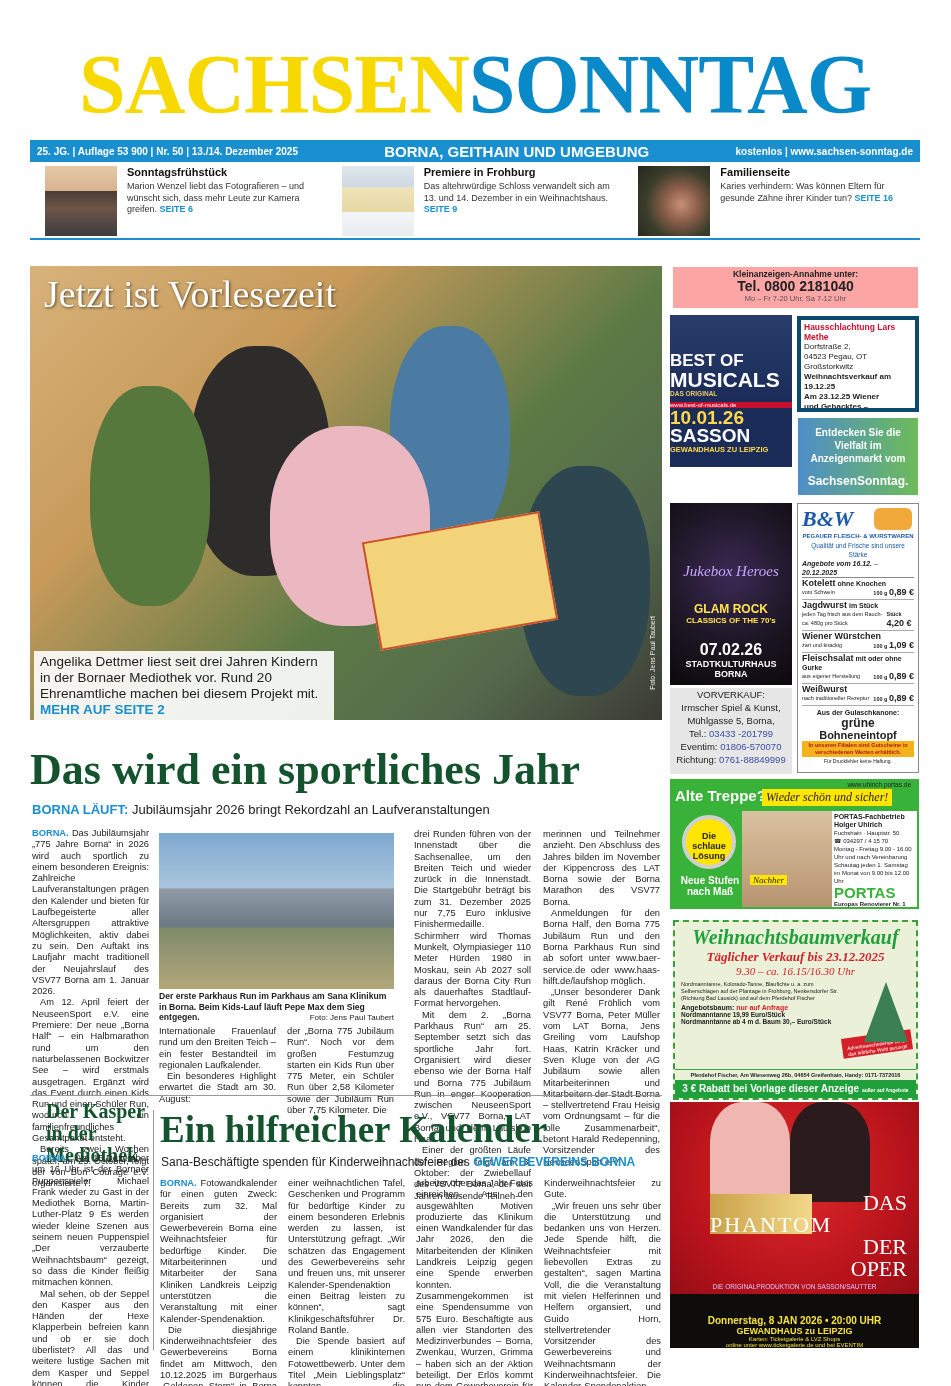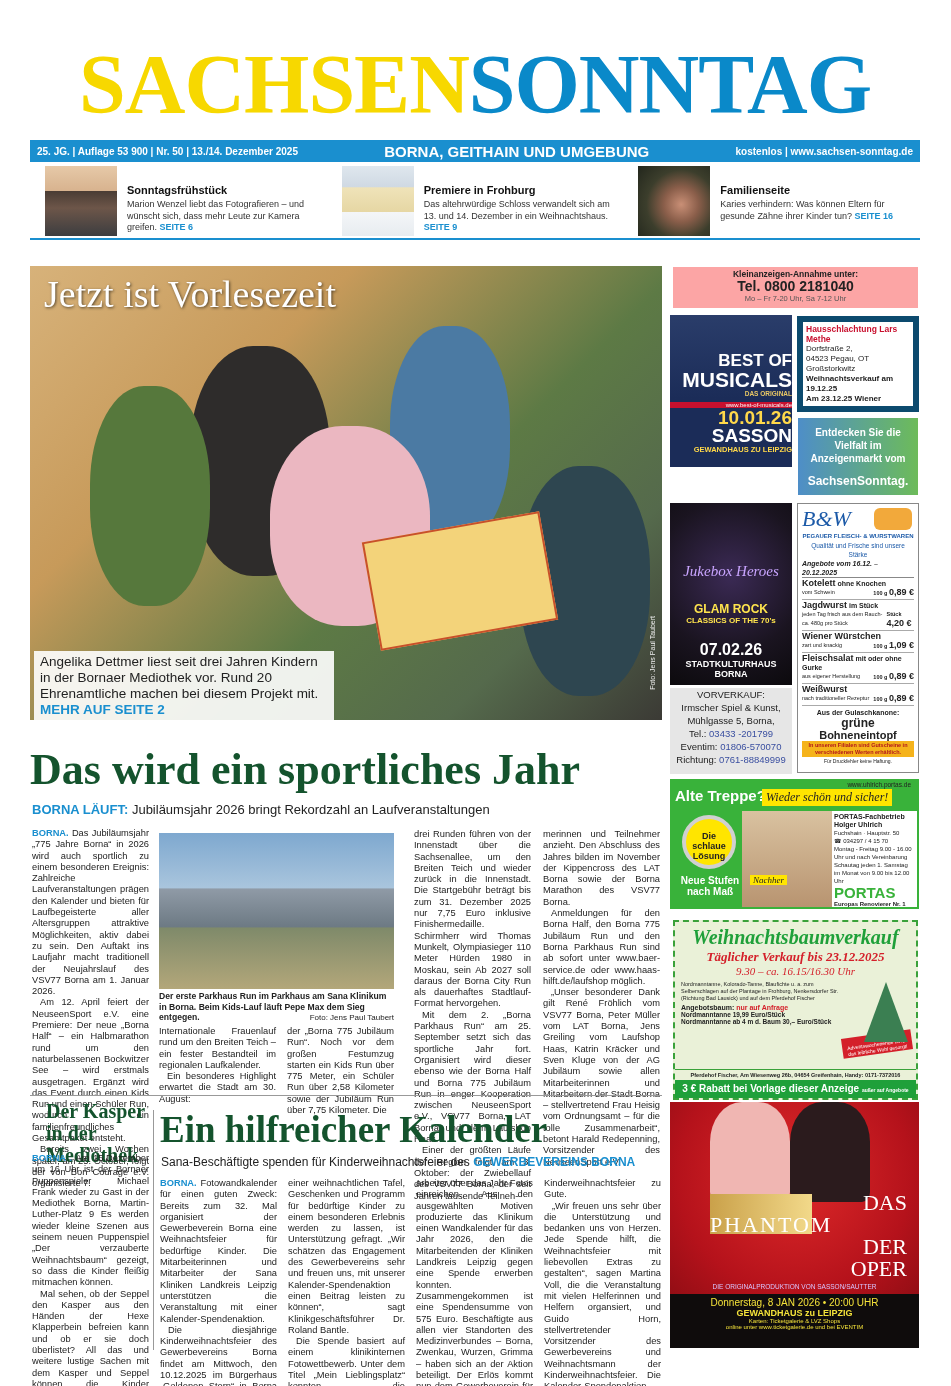--- a/index.html
+++ b/index.html
@@ -5,21 +5,21 @@
 *{box-sizing:border-box;margin:0;padding:0}
 body{width:951px;height:1386px;background:#fff;font-family:"Liberation Sans",sans-serif;color:#222;position:relative;overflow:hidden}
 .abs{position:absolute}
 .mast{left:30px;top:30px;width:890px;height:110px;text-align:center;font-family:"Liberation Serif",serif;font-weight:bold;font-size:84px;line-height:110px;letter-spacing:-1px;white-space:nowrap}
 .mast .y{color:#f7d800}.mast .b{color:#0a89c9}
 .strap{left:30px;top:140px;width:890px;height:22px;background:#1a8fcf;color:#fff;font-size:10px;font-weight:bold;display:flex;align-items:center;justify-content:space-between;padding:0 7px;font-family:"Liberation Sans Narrow","Liberation Sans",sans-serif}
 .strap .mid{font-size:15px;letter-spacing:0}
 .teasers{left:30px;top:166px;width:890px;height:74px;border-bottom:2px solid #1a8fcf;display:flex}
 .teaser{flex:1;display:flex;gap:10px}
 .tphoto{width:72px;height:70px;flex:none}
-.teaser h3{font-size:11px;margin-top:18px;color:#111}
+.teaser h3{font-size:11px;margin-top:0;color:#111}
 .teaser p{font-size:9px;line-height:11.5px;color:#333;margin-top:3px}
 .blue{color:#1a8fcf;font-weight:bold}
 .lead{left:30px;top:266px;width:632px;height:454px;background:linear-gradient(135deg,#d7b27a 0%,#c79a5a 30%,#5d7a45 60%,#556a4c 80%,#3b3a35 100%);overflow:hidden}
 .lead h1{position:absolute;left:14px;top:6px;font-family:"Liberation Serif",serif;font-weight:normal;font-size:38px;color:#fff;text-shadow:1px 1px 3px rgba(0,0,0,.6)}
 .leadcap{position:absolute;left:4px;top:385px;width:300px;background:rgba(255,255,255,.9);padding:3px 6px;font-size:13.5px;line-height:16px;color:#222}
 .credit{position:absolute;right:6px;bottom:30px;writing-mode:vertical-rl;transform:rotate(180deg);font-size:7px;color:#eee}
 .scene{position:absolute;border-radius:45%}
 .h2{font-family:"Liberation Serif",serif;font-weight:bold;color:#14532d}
 .body{font-size:9.3px;line-height:11.3px;text-align:justify;color:#222}
 .body .ind{text-indent:8px}
@@ -130,31 +130,31 @@
   <p>Kinderweihnachtsfeier zu Gute.</p>
     <p class="ind">„Wir freuen uns sehr über die Unterstützung und bedanken uns von Herzen. Jede Spende hilft, die Weihnachtsfeier mit liebevollen Extras zu gestalten“, sagen Martina Voll, die die Veranstaltung mit vielen Helferinnen und Helfern organsiert, und Guido Horn, stellvertretender Vorsitzender des Gewerbevereins und Weihnachtsmann der Kinderweihnachtsfeier. Die Kalender-Spendenaktion wird im kommenden Jahr fortgesetzt.</p>
 </div>
 
 <div class="ad" style="left:673px;top:267px;width:245px;height:41px;background:#fca5a5;text-align:center">
   <div style="font-size:8.5px;font-weight:bold;margin-top:2px">Kleinanzeigen-Annahme unter:</div>
   <div style="font-size:14px;font-weight:bold;line-height:15px">Tel. 0800 2181040</div>
   <div style="font-size:7.5px;color:#555">Mo – Fr 7-20 Uhr, Sa 7-12 Uhr</div>
 </div>
 
-<div class="ad" style="left:670px;top:315px;width:122px;height:152px;background:linear-gradient(180deg,#2a3d6a 0,#1b2c58 55%,#1b2c58 100%);text-align:right;color:#fff">
+<div class="ad" style="left:670px;top:315px;width:122px;height:152px;background:linear-gradient(180deg,#2a3d6a 0,#1b2c58 55%,#1b2c58 100%);text-align:left;color:#fff">
   <div style="font-size:17px;font-weight:bold;margin-top:38px;line-height:16px">BEST OF</div>
   <div style="font-size:21px;font-weight:bold;line-height:21px">MUSICALS</div>
   <div style="font-size:6.5px;color:#e8c765;font-weight:bold">DAS ORIGINAL</div>
   <div style="font-size:6px;background:#c8102e;margin-top:5px">www.best-of-musicals.de</div>
   <div style="font-size:19px;font-weight:bold;color:#ffd84a;line-height:19px">10.01.26</div>
   <div style="font-size:19px;font-weight:bold;line-height:18px">SASSON</div>
   <div style="font-size:7.5px;font-weight:bold;color:#ffd84a">GEWANDHAUS ZU LEIPZIG</div>
 </div>
 
-<div class="ad" style="left:797px;top:316px;width:122px;height:96px;border:6px solid #0c4a6e;padding:2px 3px;font-size:8px;line-height:10px">
+<div class="ad" style="left:797px;top:316px;width:122px;height:96px;border:4px solid #0c4a6e;padding:2px 3px;font-size:8px;line-height:10px">
   <div style="color:#c8102e;font-weight:bold;font-size:8.5px">Hausschlachtung Lars Methe</div>
   <div>Dorfstraße 2,</div>
     <div>04523 Pegau, OT Großstorkwitz</div>
   <div style="font-weight:bold">Weihnachtsverkauf am 19.12.25</div>
   <div style="font-weight:bold">Am 23.12.25 Wiener</div>
   <div style="font-weight:bold">und Gehacktes –</div>
   <div style="font-weight:bold">auf Vorbestellung!</div>
 
 </div>
 
@@ -174,21 +174,21 @@
 <div class="ad" style="left:670px;top:688px;width:122px;height:86px;background:#e6e6e6;text-align:center;font-size:9.5px;line-height:13px;font-family:'Liberation Sans Narrow','Liberation Sans',sans-serif">
   <div>VORVERKAUF:</div>
   <div>Irmscher Spiel &amp; Kunst,</div>
   <div>Mühlgasse 5, Borna,</div>
   <div><span>Tel.:</span> <span style="color:#3a4fa0">03433 -201799</span></div>
   <div><span>Eventim:</span> <span style="color:#3a4fa0">01806-570070</span></div>
   <div><span>Richtung:</span> <span style="color:#3a4fa0">0761-88849999</span></div>
 </div>
 
 <div class="ad" style="left:797px;top:503px;width:122px;height:270px;border:1px solid #888;padding:2px 4px;font-size:7px;line-height:9px">
-  <div style="font-family:'Liberation Serif',serif;font-style:italic;font-weight:normal;font-size:22px;color:#1c5aa8;line-height:26px">B&amp;W</div>
+  <div style="font-family:'Liberation Serif',serif;font-style:italic;font-weight:bold;font-size:22px;color:#1c5aa8;line-height:26px">B&amp;W</div>
   <div style="position:absolute;right:6px;top:4px;width:38px;height:22px;background:#f2a93b;border-radius:6px"></div>
   <div style="color:#1c5aa8;font-weight:bold;font-size:6px;text-align:center">PEGAUER FLEISCH- &amp; WURSTWAREN</div>
   <div style="color:#1c5aa8;text-align:center;font-size:6.5px">Qualität und Frische sind unsere Stärke</div>
   <div style="font-weight:bold;font-style:italic;border-bottom:1px solid #888">Angebote vom 16.12. – 20.12.2025</div>
   <div id="bw-items">
       <div style="border-bottom: 1px solid rgb(170, 170, 170); padding: 1px 0px;">
         <div><b style="font-size:9px">Kotelett</b> <b>ohne Knochen</b></div>
         <div style="display:flex;justify-content:space-between;font-size:5.5px">
           <span>vom Schwein</span>
           <span><b>100 g</b> <b style="font-size:9px">0,89 €</b></span>
@@ -267,18 +267,18 @@
 <div class="ad" style="left:670px;top:1102px;width:249px;height:246px;background:radial-gradient(circle at 50% 30%,#e02a2a 0,#b5121b 55%,#7a0a10 100%);text-align:center">
   <div style="position:absolute;left:40px;top:0;width:80px;height:100px;background:#f0b6b2;border-radius:40% 40% 10% 10%"></div>
   <div style="position:absolute;left:120px;top:0;width:80px;height:100px;background:#2b1b1d;border-radius:40% 40% 10% 10%"></div>
   <div style="position:absolute;left:40px;top:92px;width:102px;height:40px;background:linear-gradient(90deg,#caa14a,#f2d98a)"></div>
   <div style="position:absolute;right:12px;top:90px;font-family:'Liberation Serif',serif;color:#fff;font-size:22px;line-height:22px">DAS</div>
   <div style="position:absolute;left:40px;top:112px;font-family:'Liberation Serif',serif;color:#fff;font-size:22px;line-height:22px;letter-spacing:2px">PHANTOM</div>
   <div style="position:absolute;right:12px;top:134px;font-family:'Liberation Serif',serif;color:#fff;font-size:22px;line-height:22px">DER</div>
   <div style="position:absolute;right:12px;top:156px;font-family:'Liberation Serif',serif;color:#fff;font-size:22px;line-height:22px">OPER</div>
   <div style="position:absolute;left:0;top:181px;width:100%;font-size:6.5px;color:#d9c6ff">DIE ORIGINALPRODUKTION VON SASSON/SAUTTER</div>
   <div style="position:absolute;left:0;top:192px;width:100%;height:54px;background:#0f0c0c">
-    <div style="color:#f5e33a;font-weight:normal;font-size:10px;margin-top:3px">Donnerstag, 8 JAN 2026  •  20:00 UHR</div>
+    <div style="color:#f5e33a;font-weight:bold;font-size:10px;margin-top:21px">Donnerstag, 8 JAN 2026  •  20:00 UHR</div>
     <div style="color:#f5e33a;font-weight:bold;font-size:9px">GEWANDHAUS zu LEIPZIG</div>
     <div style="color:#f5e33a;font-size:6px">Karten: Ticketgalerie &amp; LVZ Shops</div>
     <div style="color:#f5e33a;font-size:6px">online unter www.ticketgalerie.de und bei EVENTIM</div>
   </div>
 </div>
 
 </body></html>

